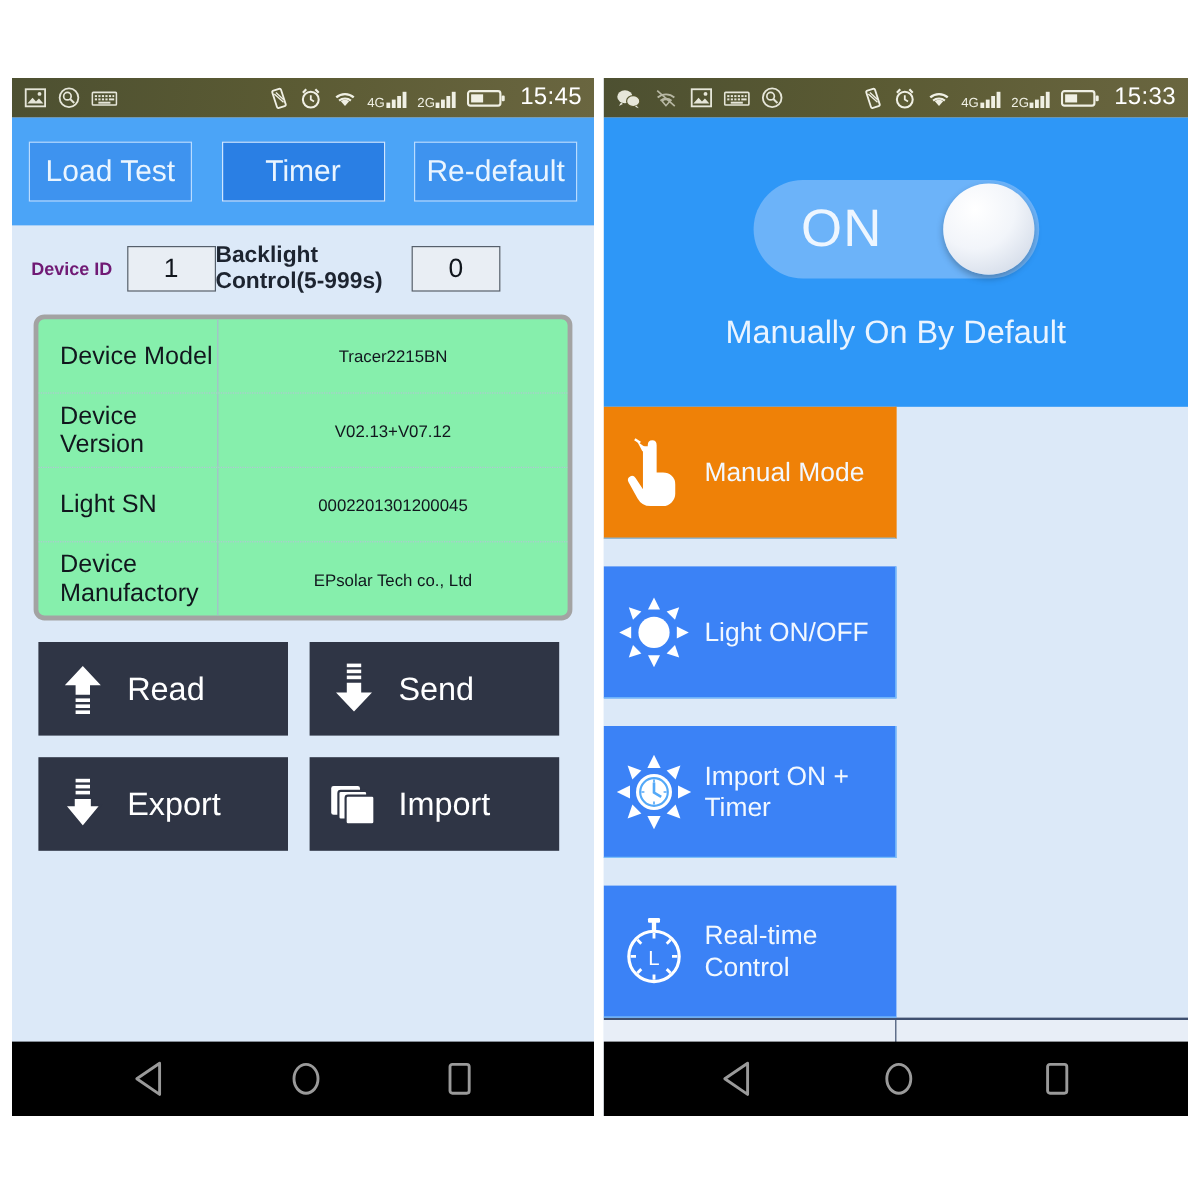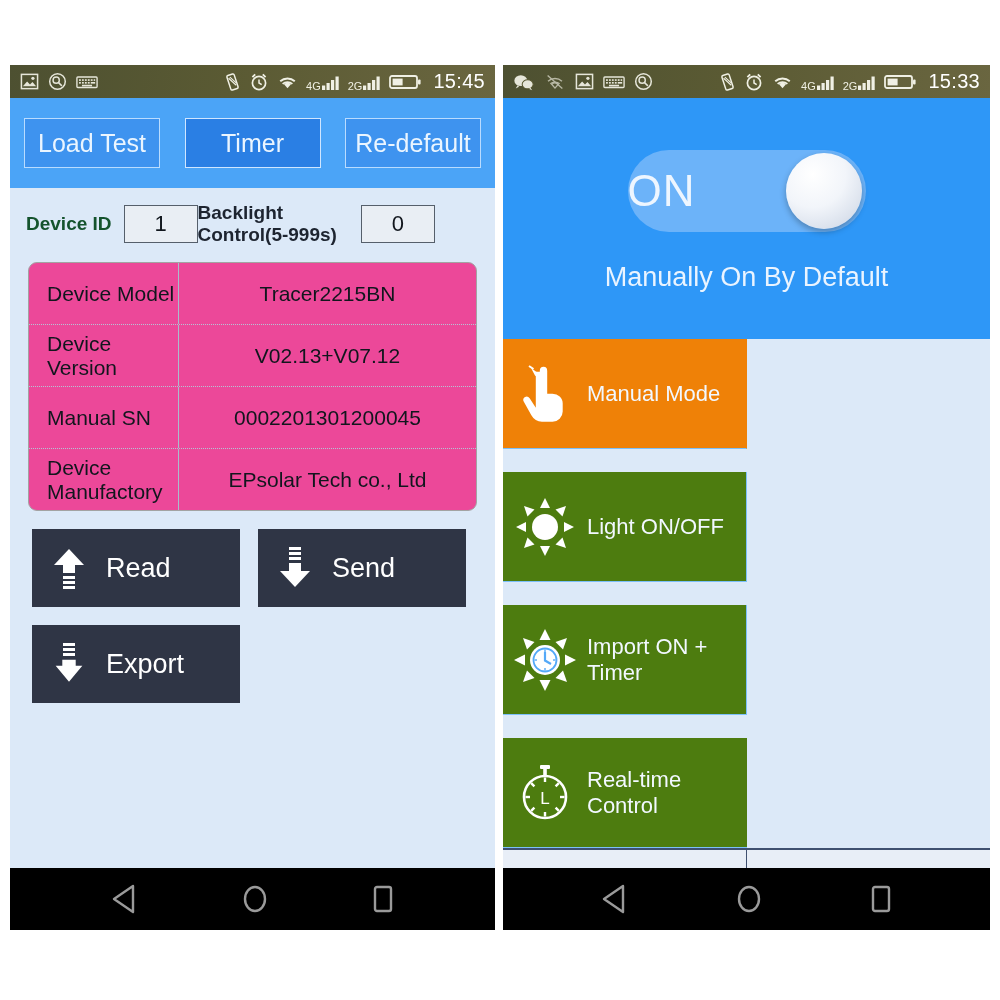--- a/index.html
+++ b/index.html
@@ -26,49 +26,49 @@
 
   
   .tabbar{height:90px;background:#4ba4f7;display:flex;align-items:center;justify-content:space-between;padding:0 14px;box-sizing:border-box;}
   .tab{flex:0 0 auto;height:50px;min-width:136px;padding:0 8px;box-sizing:border-box;display:flex;align-items:center;justify-content:center;
        background:#3e93ef;border:1px solid #b9dcff;color:#eaf5ff;font-size:25px;cursor:pointer;}
   .tab.sel{background:#2a7fe4;border-color:#cfe6ff;}
 
   
   .lbody{background:#dce9f8;height:100%;}
   .idrow{display:flex;align-items:center;padding:14px 16px 10px 16px;box-sizing:border-box;}
-  .lbl{color:#14532d;font-size:19px;font-weight:bold;}
+  .lbl{color:#701a75;font-size:15px;font-weight:bold;}
   .field{background:#e9eef4;border:1px solid #555f6b;width:72px;height:36px;display:flex;align-items:center;justify-content:center;
          color:#11161d;font-size:22px;margin-left:12px;}
   .blk{color:#1d2430;font-size:19px;font-weight:bold;line-height:22px;}
 
   
-  .infotable{margin:6px 18px 0 18px;border:1px solid #a3a3a3;border-radius:9px;background:#ec4899;overflow:hidden;}
+  .infotable{margin:6px 18px 0 18px;border:4px solid #a3a3a3;border-radius:9px;background:#86efac;overflow:hidden;}
   .inforow{display:flex;min-height:61px;border-bottom:1px dotted #b4c4d6;}
   .inforow:last-child{border-bottom:none;}
   .infokey{width:150px;box-sizing:border-box;padding:0 0 0 18px;display:flex;align-items:center;color:#11161d;font-size:21px;
            border-right:1px solid #a9bbcd;line-height:24px;}
-  .infoval{flex:1;display:flex;align-items:center;justify-content:center;color:#11161d;font-size:21px;}
+  .infoval{flex:1;display:flex;align-items:center;justify-content:center;color:#11161d;font-size:14px;}
 
   
   .btngrid{display:flex;flex-wrap:wrap;gap:18px;padding:18px 22px 0 22px;box-sizing:border-box;}
   .dbtn{width:208px;height:78px;background:#2f3545;display:flex;align-items:center;cursor:pointer;}
   .dbtn .bi{width:74px;display:flex;align-items:center;justify-content:center;}
   .dbtn .bt{color:#ffffff;font-size:27px;}
 
   
   .rtop{background:#2e97f7;padding-top:52px;padding-bottom:46px;text-align:center;}
   .toggle{width:238px;height:82px;margin:0 auto;border-radius:41px;background:#6cb3f9;position:relative;display:flex;align-items:center;}
-  .toggle .ton{color:#eef6ff;font-size:44px;letter-spacing:1px;text-align:right;}
+  .toggle .ton{color:#eef6ff;font-size:44px;margin-left:40px;letter-spacing:1px;text-align:right;}
   .knob{position:absolute;right:4px;top:3px;width:76px;height:76px;border-radius:50%;
         background:radial-gradient(circle at 35% 28%,#ffffff 0%,#f2f5fa 45%,#c8d2e2 100%);box-shadow:0 3px 6px rgba(0,0,0,.28);}
   .rsub{margin-top:30px;color:#eaf4ff;font-size:27px;}
 
   .tiles{display:flex;flex-wrap:wrap;gap:23px;}
-  .tile{width:50%;height:110px;box-sizing:border-box;display:flex;align-items:center;background:#4d7c0f;
+  .tile{width:50%;height:110px;box-sizing:border-box;display:flex;align-items:center;background:#3b82f6;
         border-right:1px solid #7cc0fa;border-bottom:1px solid #7cc0fa;cursor:pointer;}
   .tile.active{background:#ef8107;border-right-color:#ef8107;}
   .tile .ti{width:84px;display:flex;align-items:center;justify-content:center;flex:0 0 84px;}
   .tile .tl{color:#f2f8ff;font-size:22px;}
 
   .rsbar{display:flex;background:#e8eef7;height:133px;border-top:2px solid #3f5070;}
   .rs{flex:1;display:flex;flex-direction:column;align-items:center;justify-content:center;cursor:pointer;}
   .rs:first-child{border-right:1px solid #3f5070;}
   .rs .rl{margin-top:8px;color:#2b3f63;font-size:22px;}
 
@@ -185,21 +185,21 @@
       <div class="infotable">
         <div class="inforow">
           <div class="infokey">Device Model</div>
           <div class="infoval">Tracer2215BN</div>
         </div>
         <div class="inforow">
           <div class="infokey">Device Version</div>
           <div class="infoval">V02.13+V07.12</div>
         </div>
         <div class="inforow">
-          <div class="infokey">Manual SN</div>
+          <div class="infokey">Light SN</div>
           <div class="infoval">0002201301200045</div>
         </div>
         <div class="inforow">
           <div class="infokey">Device Manufactory</div>
           <div class="infoval">EPsolar Tech co., Ltd</div>
         </div>
       </div>
 
       <div class="btngrid">
         <div class="dbtn">
@@ -227,20 +227,30 @@
         <div class="dbtn">
           <span class="bi">
             <svg width="38" height="44" viewBox="0 0 38 44">
                 <rect x="13" y="1" width="12" height="3" fill="#ffffff"></rect>
                 <rect x="13" y="6" width="12" height="3" fill="#ffffff"></rect>
                 <rect x="13" y="11" width="12" height="3" fill="#ffffff"></rect>
                 <path d="M19 41 4 23h7.5v-6h15v6H34z" fill="#ffffff" stroke="#2f3545" stroke-width="1.6"></path>
               </svg>
           </span>
           <span class="bt">Export</span>
+        </div>
+        <div class="dbtn">
+          <span class="bi">
+            <svg width="42" height="40" viewBox="0 0 42 40">
+                <rect x="2" y="5" width="24" height="24" rx="2" fill="#ffffff"></rect>
+                <rect x="8" y="9" width="24" height="24" rx="2" fill="#ffffff" stroke="#2f3545" stroke-width="1.8"></rect>
+                <rect x="14" y="13" width="24" height="24" rx="2" fill="#ffffff" stroke="#2f3545" stroke-width="1.8"></rect>
+              </svg>
+          </span>
+          <span class="bt">Import</span>
         </div>
       </div>
     </div>
 
     <div class="navbar" style="position:absolute;bottom:0;left:0;right:0;">
       <svg class="nav-ico" width="30" height="32" viewBox="0 0 30 32">
           <path d="M23 3 4 16l19 13z" fill="none" stroke="#9a9a9a" stroke-width="2.4" stroke-linejoin="round"></path>
         </svg>
       <svg class="nav-ico" width="30" height="32" viewBox="0 0 30 32">
           <ellipse cx="15" cy="16" rx="10" ry="12" fill="none" stroke="#9a9a9a" stroke-width="2.4"></ellipse>

